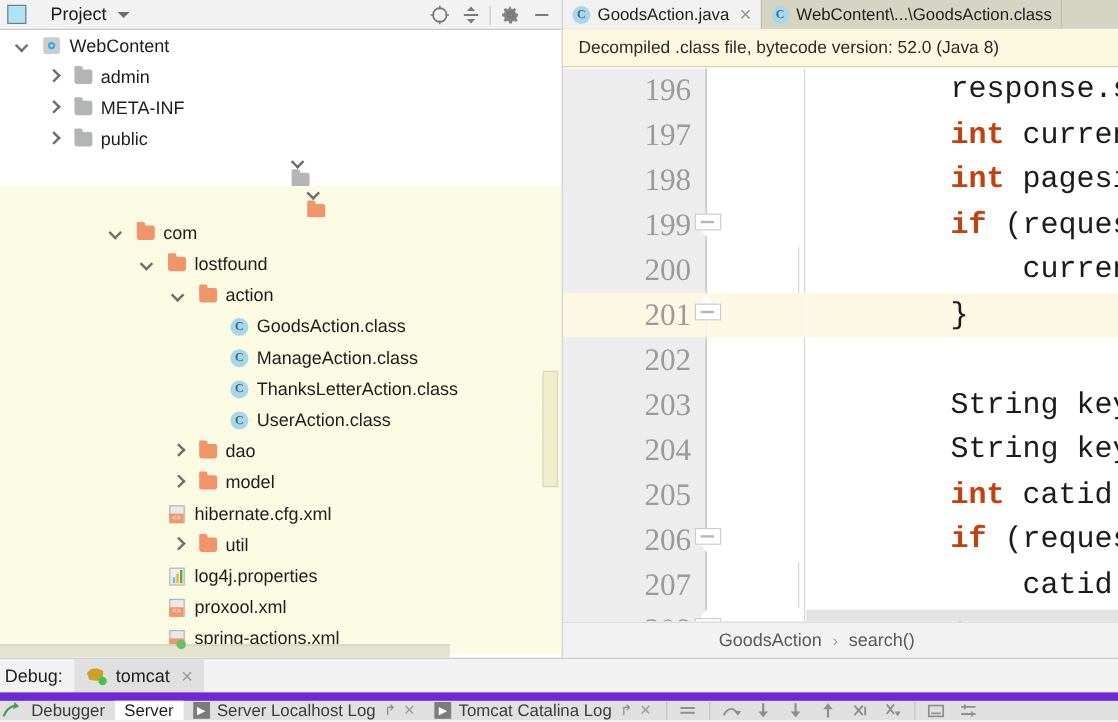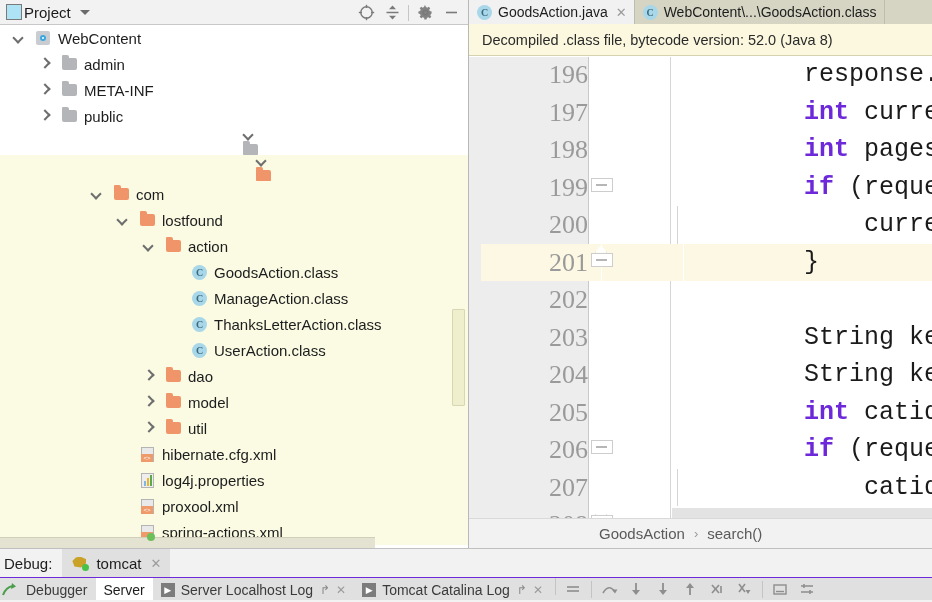--- a/index.html
+++ b/index.html
@@ -39,21 +39,21 @@
     width: 16px; height: 16px;
     margin-left: 6px;
     border: 1px solid #7a7a7a;
     background: #aee3f5;
     box-sizing: border-box;
     flex: none;
   }
   #project-title {
     font-size: 15px;
     color: #1a1a1a;
-    margin-left: 2px;
+    margin-left: 20px;
     white-space: nowrap;
   }
   .chev-down-small {
     width: 0; height: 0;
     margin-left: 9px;
     border-left: 5px solid transparent;
     border-right: 5px solid transparent;
     border-top: 5px solid #6b6b6b;
     flex: none;
   }
@@ -322,21 +322,21 @@
     box-sizing: border-box;
   }
   #fold-rail {
     position: absolute;
     left: 119px; top: 0;
     width: 1px; height: 470px;
     background: #c9c9c9;
   }
   .coderow {
     position: absolute;
-    left: 12px; right: 0;
+    left: 0; right: 0;
     height: 37.5px;
   }
   .coderow.cur .numcell { background: #fcf8e3; }
   .coderow.cur .codecell { background: #fcf8e3; }
   .coderow.cur .foldcell { background: #fcf8e3; }
   .numcell {
     position: absolute;
     left: 0; top: 0;
     width: 120px; height: 100%;
     box-sizing: border-box;
@@ -356,21 +356,21 @@
     position: absolute;
     left: 203px; top: 0;
     right: 0; height: 100%;
     font-family: "Liberation Mono", monospace;
     font-size: 25px;
     line-height: 37.5px;
     color: #1b1b1b;
     white-space: pre;
     overflow: hidden;
   }
-  .kw { color: #6d28d9; font-weight: bold; }
+  .kw { color: #c2410c; font-weight: bold; }
   .fold-marker {
     position: absolute;
     left: -11px; top: 9px;
     width: 22px; height: 20px;
   }
   .fold-marker .box {
     position: absolute;
     left: 0; top: 0;
     width: 22px; height: 14px;
     background: #ffffff;
@@ -477,21 +477,22 @@
     background: #49c24a;
   }
   #run-tab-name { font-size: 15px; color: #1d1d1d; white-space: nowrap; }
   #run-tab-close { margin-left: 9px; color: #9b9b9b; font-size: 13px; }
 
   #debug-toolbar {
     position: relative;
     height: 23px;
     background: #e0e0e0;
     display: flex;
-    border-top: 1px solid #6d28d9;
+    align-items: center;
+    border-top: 7px solid #6d28d9;
     box-sizing: border-box;
     overflow: hidden;
   }
   .dbtab {
     height: 24px;
     display: flex;
     align-items: center;
     padding: 0 8px;
     font-size: 14px;
     color: #3b3b3b;
@@ -667,33 +668,33 @@
             </div>
             <span class="tlabel">dao</span>
           </div>
           <div class="trow hl" style="padding-left: 142px;">
             <div class="twist collapsed" style="margin-right: 10px;"></div>
             <div class="ticon">
               <span class="ic-folder-orange"></span>
             </div>
             <span class="tlabel">model</span>
           </div>
+          <div class="trow hl" style="padding-left: 116px;">
+            <div class="twist" style="margin-right: 10px;"></div>
+            <div class="ticon">
+              <span class="ic-xml"></span>
+            </div>
+            <span class="tlabel">hibernate.cfg.xml</span>
+          </div>
           <div class="trow hl" style="padding-left: 142px;">
             <div class="twist collapsed" style="margin-right: 10px;"></div>
             <div class="ticon">
               <span class="ic-folder-orange"></span>
             </div>
             <span class="tlabel">util</span>
-          </div>
-          <div class="trow hl" style="padding-left: 116px;">
-            <div class="twist" style="margin-right: 10px;"></div>
-            <div class="ticon">
-              <span class="ic-xml"></span>
-            </div>
-            <span class="tlabel">hibernate.cfg.xml</span>
           </div>
           <div class="trow hl" style="padding-left: 116px;">
             <div class="twist" style="margin-right: 10px;"></div>
             <div class="ticon">
               <span class="ic-props">
                 <span class="b1"></span>
                 <span class="b2"></span>
                 <span class="b3"></span>
               </span>
             </div>

